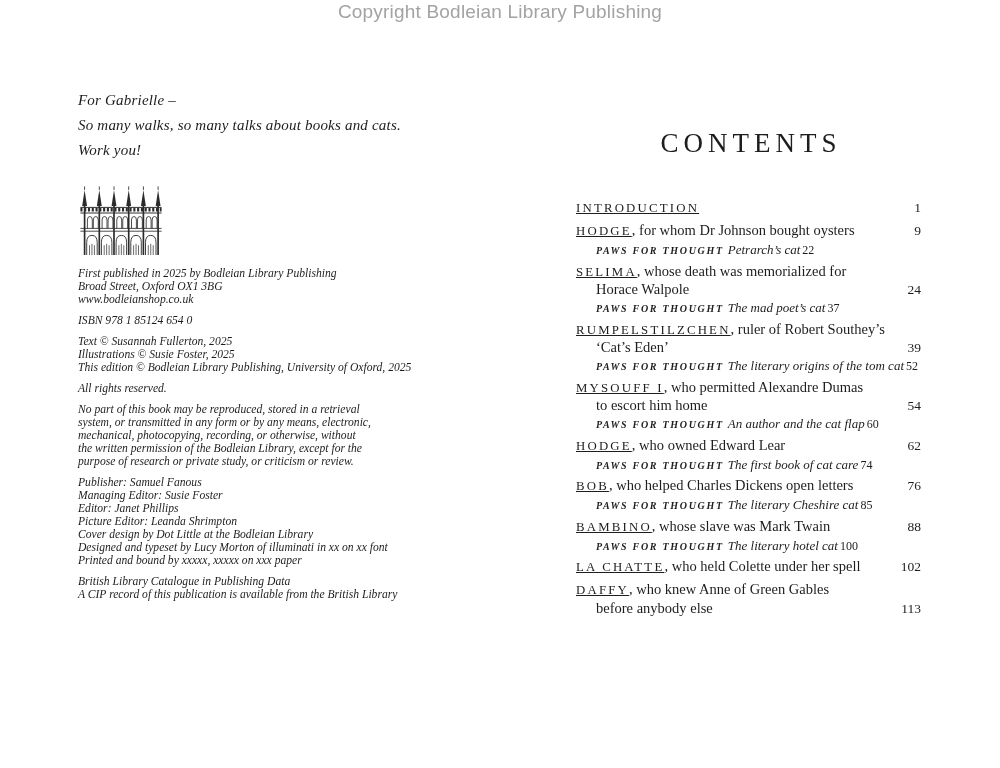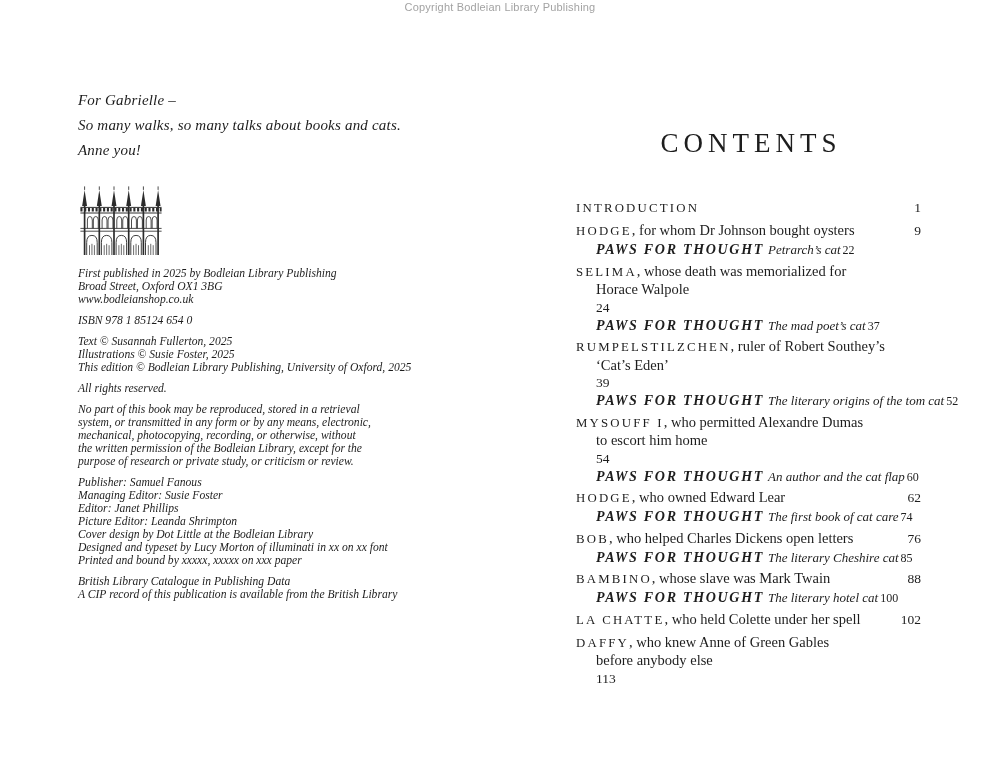--- a/index.html
+++ b/index.html
@@ -9,21 +9,21 @@
     font-family:"Liberation Serif", serif;
     color:#1d1d1d;
     position:relative;
     overflow:hidden;
     -webkit-font-smoothing:antialiased;
   }
   .copyright-caption {
     position:absolute; top:1px; left:0; width:1000px;
     text-align:center;
     font-family:"Liberation Sans", sans-serif;
-    font-size:11px;
+    font-size:19px;
     color:#a3a3a3;
     letter-spacing:0.2px;
   }
   
   .left-page { position:absolute; left:78px; top:88px; width:380px; }
   .dedication { font-style:italic; font-size:15px; line-height:25px; letter-spacing:0.2px; }
   .ornament { display:block; margin:22px 0 0 1px; }
   .imprint { margin-top:12px; font-size:11.6px; line-height:13px;font-style:italic; }
   .imprint p.imprint-block { margin:0 0 8px 0; }
   
@@ -34,43 +34,43 @@
     text-align:center;
     margin:0 0 42px 0;
     line-height:1;
   }
   .toc-entry { margin-bottom:4.5px; }
   .toc-line {
     display:flex; justify-content:space-between; align-items:baseline;
     font-size:14.5px; line-height:17.5px;
   }
   .toc-line .toc-text { padding-right:10px; }
-  .toc-caps { font-size:12.8px; letter-spacing:2.2px; }
-  .toc-line2 { padding-left:20px;flex-direction:column; }
+  .toc-caps { font-size:12.8px; letter-spacing:2.2px;text-decoration:underline; }
+  .toc-line2 { padding-left:20px; }
   .toc-page { font-size:13.5px; flex:none; }
   .toc-sub {
     padding-left:20px;
     font-style:italic;
     font-size:13px; line-height:15px;
     margin-top:1.5px;
     white-space:nowrap;
   }
-  .paws-label { font-size:14px; font-weight:bold; letter-spacing:1.7px; margin-right:4px; }
+  .paws-label { font-size:10px; font-weight:bold; letter-spacing:1.7px; margin-right:4px; }
   .sub-page { font-style:normal; font-size:12px; margin-left:2px; }
 </style>
 </head>
 <body>
 
 <div class="copyright-caption">Copyright Bodleian Library Publishing</div>
 
 <div class="left-page">
   <div class="dedication">
       <div>For Gabrielle –</div>
       <div>So many walks, so many talks about books and cats.</div>
-      <div>Anne you!</div>
+      <div>Work you!</div>
     </div>
 
   <svg class="ornament" width="84" height="70" viewBox="0 0 120 100" fill="none" stroke="#2b2b2b" stroke-width="1.4">
 
     <g>
       <g fill="#2b2b2b" stroke="none">
         <path d="M4.5,30 L8,7 L11.5,30 Z"></path>
           <path d="M25.5,30 L29,7 L32.5,30 Z"></path>
         <path d="M46.5,30 L50,7 L53.5,30 Z"></path>
           <path d="M67.5,30 L71,7 L74.5,30 Z"></path>

